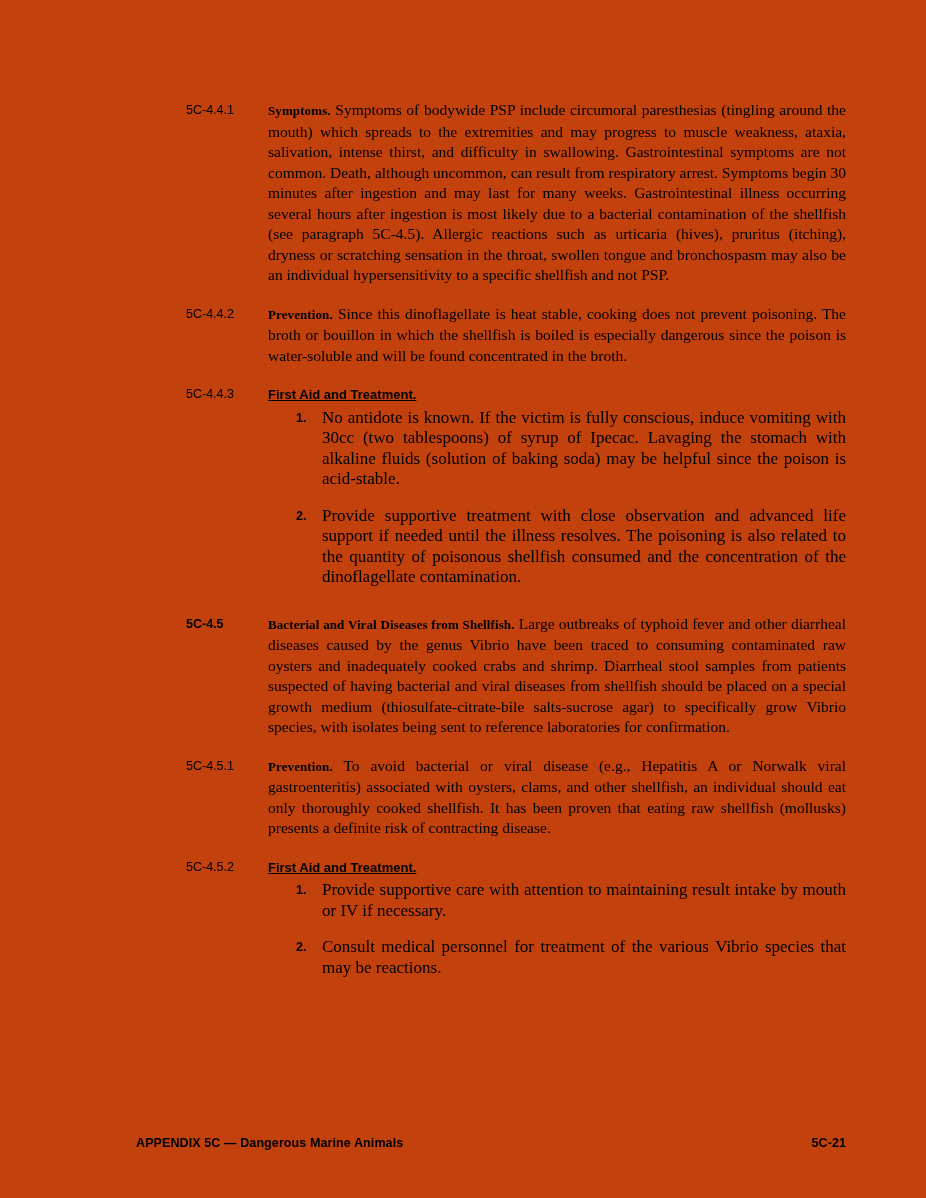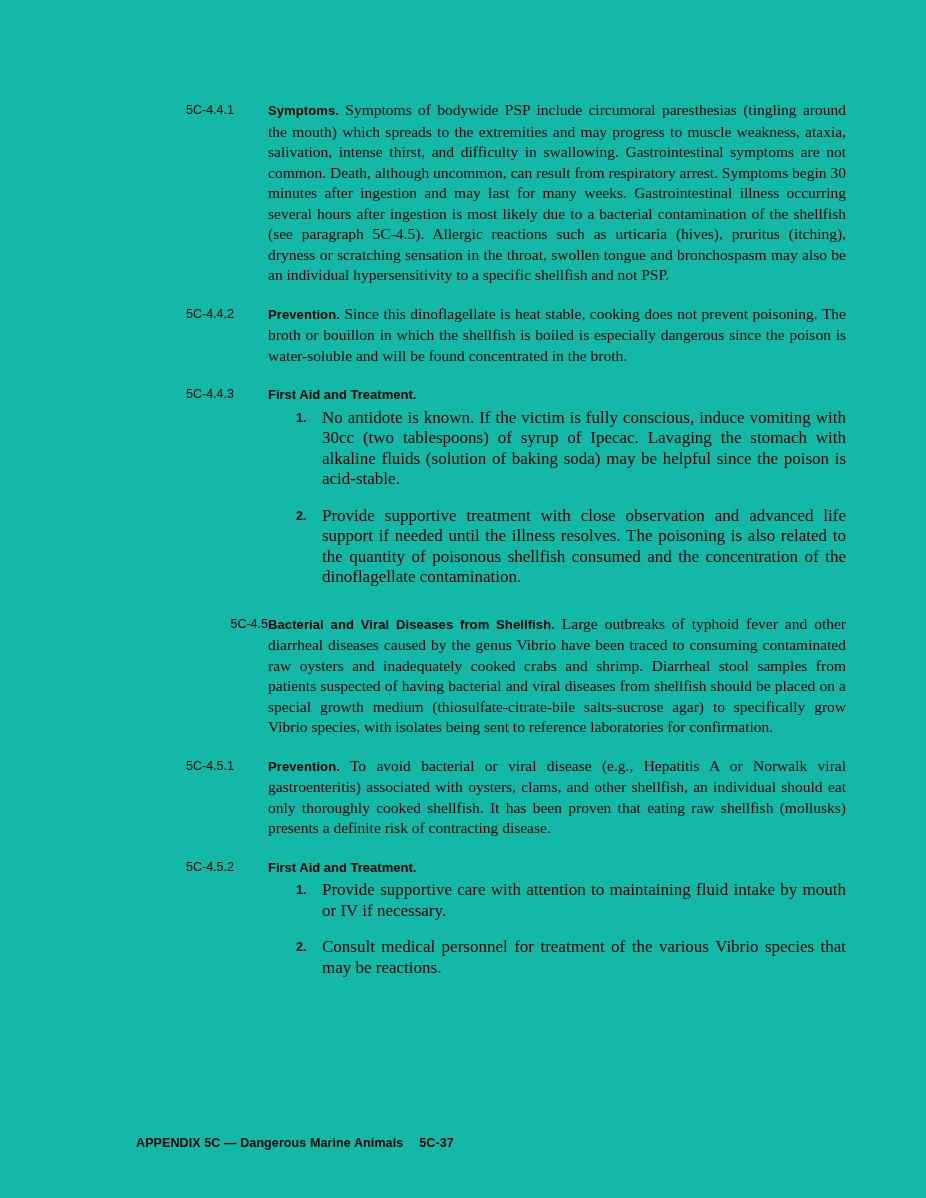--- a/index.html
+++ b/index.html
@@ -13,21 +13,21 @@
     position: relative;
     font-family: "Liberation Serif", serif;
     color: #000000;
     overflow: hidden;
   }
   .page {
     position: absolute;
     left: 0; top: 0;
     width: 926px;
     height: 1198px;
-    background: #14b8a6;
+    background: #c2410c;
   }
   .content {
     position: absolute;
     left: 186px;
     top: 100px;
     width: 660px;
   }
   .block {
     display: flex;
     align-items: flex-start;
@@ -35,43 +35,43 @@
   }
   .block .num {
     width: 82px;
     flex: 0 0 82px;
     font-family: "Liberation Sans", sans-serif;
     font-size: 12.5px;
     line-height: 20.5px;
     color: #000;
   }
   .block .num.bold {
-    font-weight: normal;
-    text-align: right;
+    font-weight: bold;
   }
   .block .body {
     flex: 1 1 auto;
     font-family: "Liberation Serif", serif;
     font-size: 15.5px;
     line-height: 20.5px;
     text-align: justify;
     text-justify: inter-word;
     color: #000;
   }
   .runin {
-    font-family: Liberation Sans, sans-serif;
+    font-family: Liberation Serif, serif;
     font-size: 13px;
     font-weight: bold;
     letter-spacing: 0.1px;
     margin-top: 32px;
   }
   .heading-only {
     font-family: "Liberation Sans", sans-serif;
     font-size: 13px;
     font-weight: bold;
+    text-decoration: underline;
   }
   .list {
     margin: 0;
     padding: 0;
   }
   .list-item {
     display: flex;
     align-items: flex-start;
     margin-top: 16px;
     padding-left: 28px;
@@ -93,20 +93,21 @@
     text-align: justify;
     text-justify: inter-word;
   }
   .spacer-lg { height: 8px; }
   .footer {
     position: absolute;
     left: 136px;
     right: 80px;
     bottom: 48px;
     display: flex;
+    justify-content: space-between;
     align-items: flex-end;
     font-family: "Liberation Sans", sans-serif;
     font-size: 12.5px;
     font-weight: bold;
     color: #000;
     gap: 16px;
   }
   .footer .left { letter-spacing: 0.1px; }
   .footer .right { letter-spacing: 0.1px; }
 </style>
@@ -155,29 +156,29 @@
       <div class="body"><span class="runin">Prevention.</span><span>  To avoid bacterial or viral disease (e.g., Hepatitis A or Norwalk viral gastroenteritis) associated with oysters, clams, and other shellfish, an individual should eat only thoroughly cooked shellfish. It has been proven that eating raw shellfish (mollusks) presents a definite risk of contracting disease.</span></div>
     </div>
 
     <div class="block">
       <div class="num">5C-4.5.2</div>
       <div class="body">
         <span class="heading-only">First Aid and Treatment.</span>
         <div class="list">
           <div class="list-item">
             <div class="marker">1.</div>
-            <div class="text">Provide supportive care with attention to maintaining fluid intake by mouth or IV if necessary.</div>
+            <div class="text">Provide supportive care with attention to maintaining result intake by mouth or IV if necessary.</div>
           </div>
           <div class="list-item">
             <div class="marker">2.</div>
             <div class="text">Consult medical personnel for treatment of the various Vibrio species that may be reactions.</div>
           </div>
         </div>
       </div>
     </div>
 
   </div>
 
   <div class="footer">
     <div class="left">APPENDIX 5C — Dangerous Marine Animals</div>
-    <div class="right">5C-37</div>
+    <div class="right">5C-21</div>
   </div>
 </div>
 
 </body></html>

